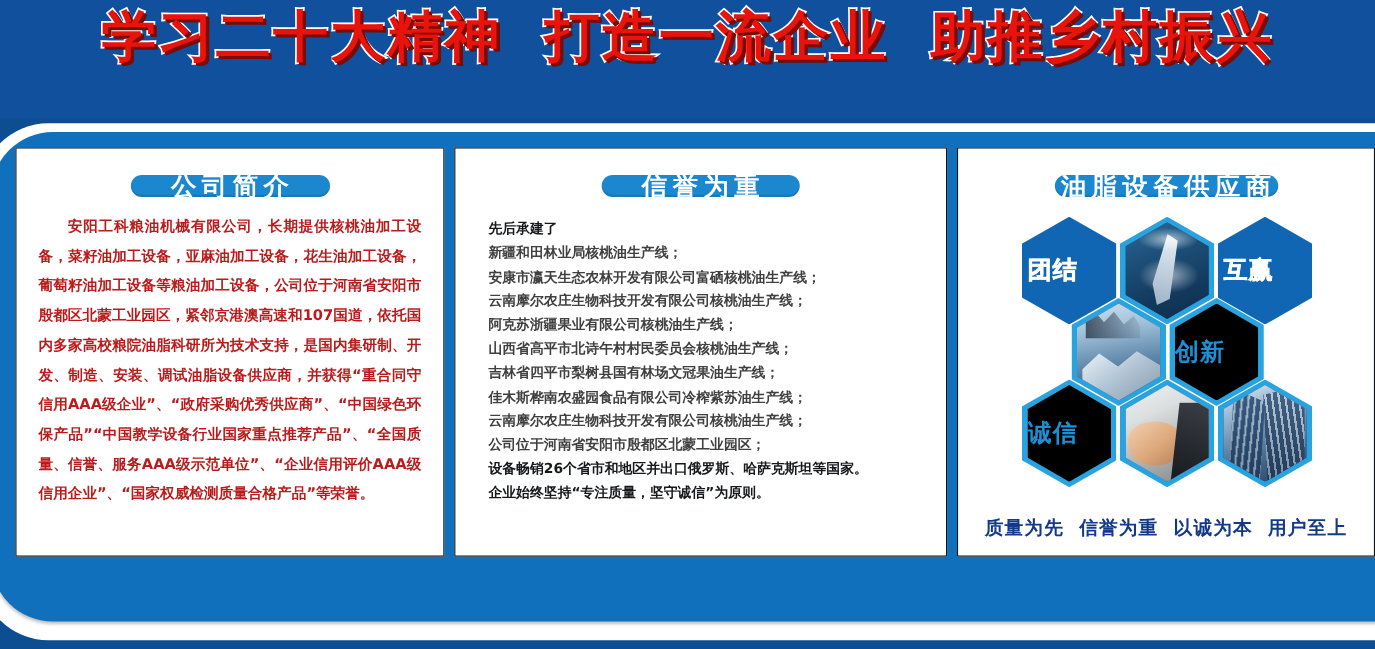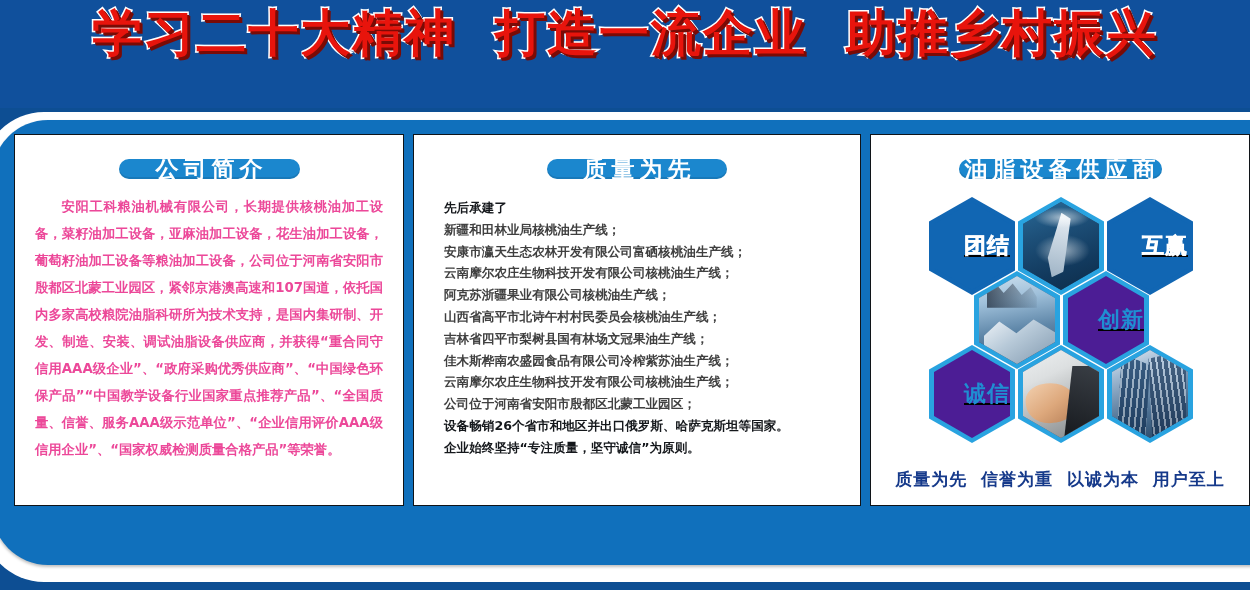--- a/index.html
+++ b/index.html
@@ -75,21 +75,21 @@
   .pill.p1{width:181px;}
   .pill.p2{width:180px;}
   .pill.p3{width:203px;align-items:center;}
 
   
   .intro{
     margin:14px 20px 0 20px;
     font-family:"DejaVu Sans","Liberation Sans",sans-serif;
     font-size:13.3px;
     line-height:27px;
-    color:#ec4899;
+    color:#b91c1c;
     text-align:justify;
     text-indent:2em;
     font-weight:600;
   }
 
   
   .perf{
     margin:18px 0 0 30px;
     font-family:"DejaVu Sans","Liberation Sans",sans-serif;
     font-size:12.6px;
@@ -104,36 +104,35 @@
   
   .hexwrap{position:relative;width:380px;height:250px;margin-top:6px;}
   .hex{
     position:absolute;width:86px;height:98px;
     clip-path:polygon(50% 0%,100% 25%,100% 75%,50% 100%,0% 75%,0% 25%);
     display:flex;align-items:center;justify-content:center;
   }
   .hex .inner{
     position:absolute;inset:5px;
     clip-path:polygon(50% 0%,100% 25%,100% 75%,50% 100%,0% 75%,0% 25%);
-    display:flex;align-items:center;justify-content:flex-end;
+    display:flex;align-items:center;justify-content:flex-start;
     overflow:hidden;
-    text-decoration:underline;
   }
   .hex-label{
     font-family:"DejaVu Sans","Liberation Sans",sans-serif;
     font-size:22px;font-weight:bold;letter-spacing:1px;
     position:relative;z-index:3;
   }
   
   .hex.solid{background:#1166b3;}
   .hex.solid .inner{background:#1166b3;}
   .hex.solid .hex-label{color:#ffffff;-webkit-text-stroke:.6px #ffffff;}
   
   .hex.outline{background:#29a3e0;}
-  .hex.outline .inner{background:#4c1d95;}
+  .hex.outline .inner{background:#000000;}
   .hex.outline .hex-label{color:#1f8ed2;}
   
   .hex.photo{background:#29a3e0;}
   .hex.photo .inner{background:#24527c;}
 
   
   .ph-carrier{
     width:100%;height:100%;
     background:
       radial-gradient(ellipse 60% 30% at 52% 55%, rgba(255,255,255,.55) 0%, rgba(255,255,255,0) 60%),
@@ -227,21 +226,21 @@
 
     <div class="panel left">
       <div class="pill p1">
         <span>公司简介</span>
       </div>
       <div class="intro">安阳工科粮油机械有限公司，长期提供核桃油加工设备，菜籽油加工设备，亚麻油加工设备，花生油加工设备，葡萄籽油加工设备等粮油加工设备，公司位于河南省安阳市殷都区北蒙工业园区，紧邻京港澳高速和107国道，依托国内多家高校粮院油脂科研所为技术支持，是国内集研制、开发、制造、安装、调试油脂设备供应商，并获得“重合同守信用AAA级企业”、“政府采购优秀供应商”、“中国绿色环保产品”“中国教学设备行业国家重点推荐产品”、“全国质量、信誉、服务AAA级示范单位”、“企业信用评价AAA级信用企业”、“国家权威检测质量合格产品”等荣誉。</div>
     </div>
 
     <div class="panel mid">
       <div class="pill p2">
-        <span>质量为先</span>
+        <span>信誉为重</span>
       </div>
       <div class="perf">
         <div class="blk">先后承建了</div>
         <div class="red">新疆和田林业局核桃油生产线；</div>
         <div class="red">安康市瀛天生态农林开发有限公司富硒核桃油生产线；</div>
         <div class="red">云南摩尔农庄生物科技开发有限公司核桃油生产线；</div>
         <div class="red">阿克苏浙疆果业有限公司核桃油生产线；</div>
         <div class="red">山西省高平市北诗午村村民委员会核桃油生产线；</div>
         <div class="red">吉林省四平市梨树县国有林场文冠果油生产线；</div>
         <div class="red">佳木斯桦南农盛园食品有限公司冷榨紫苏油生产线；</div>

